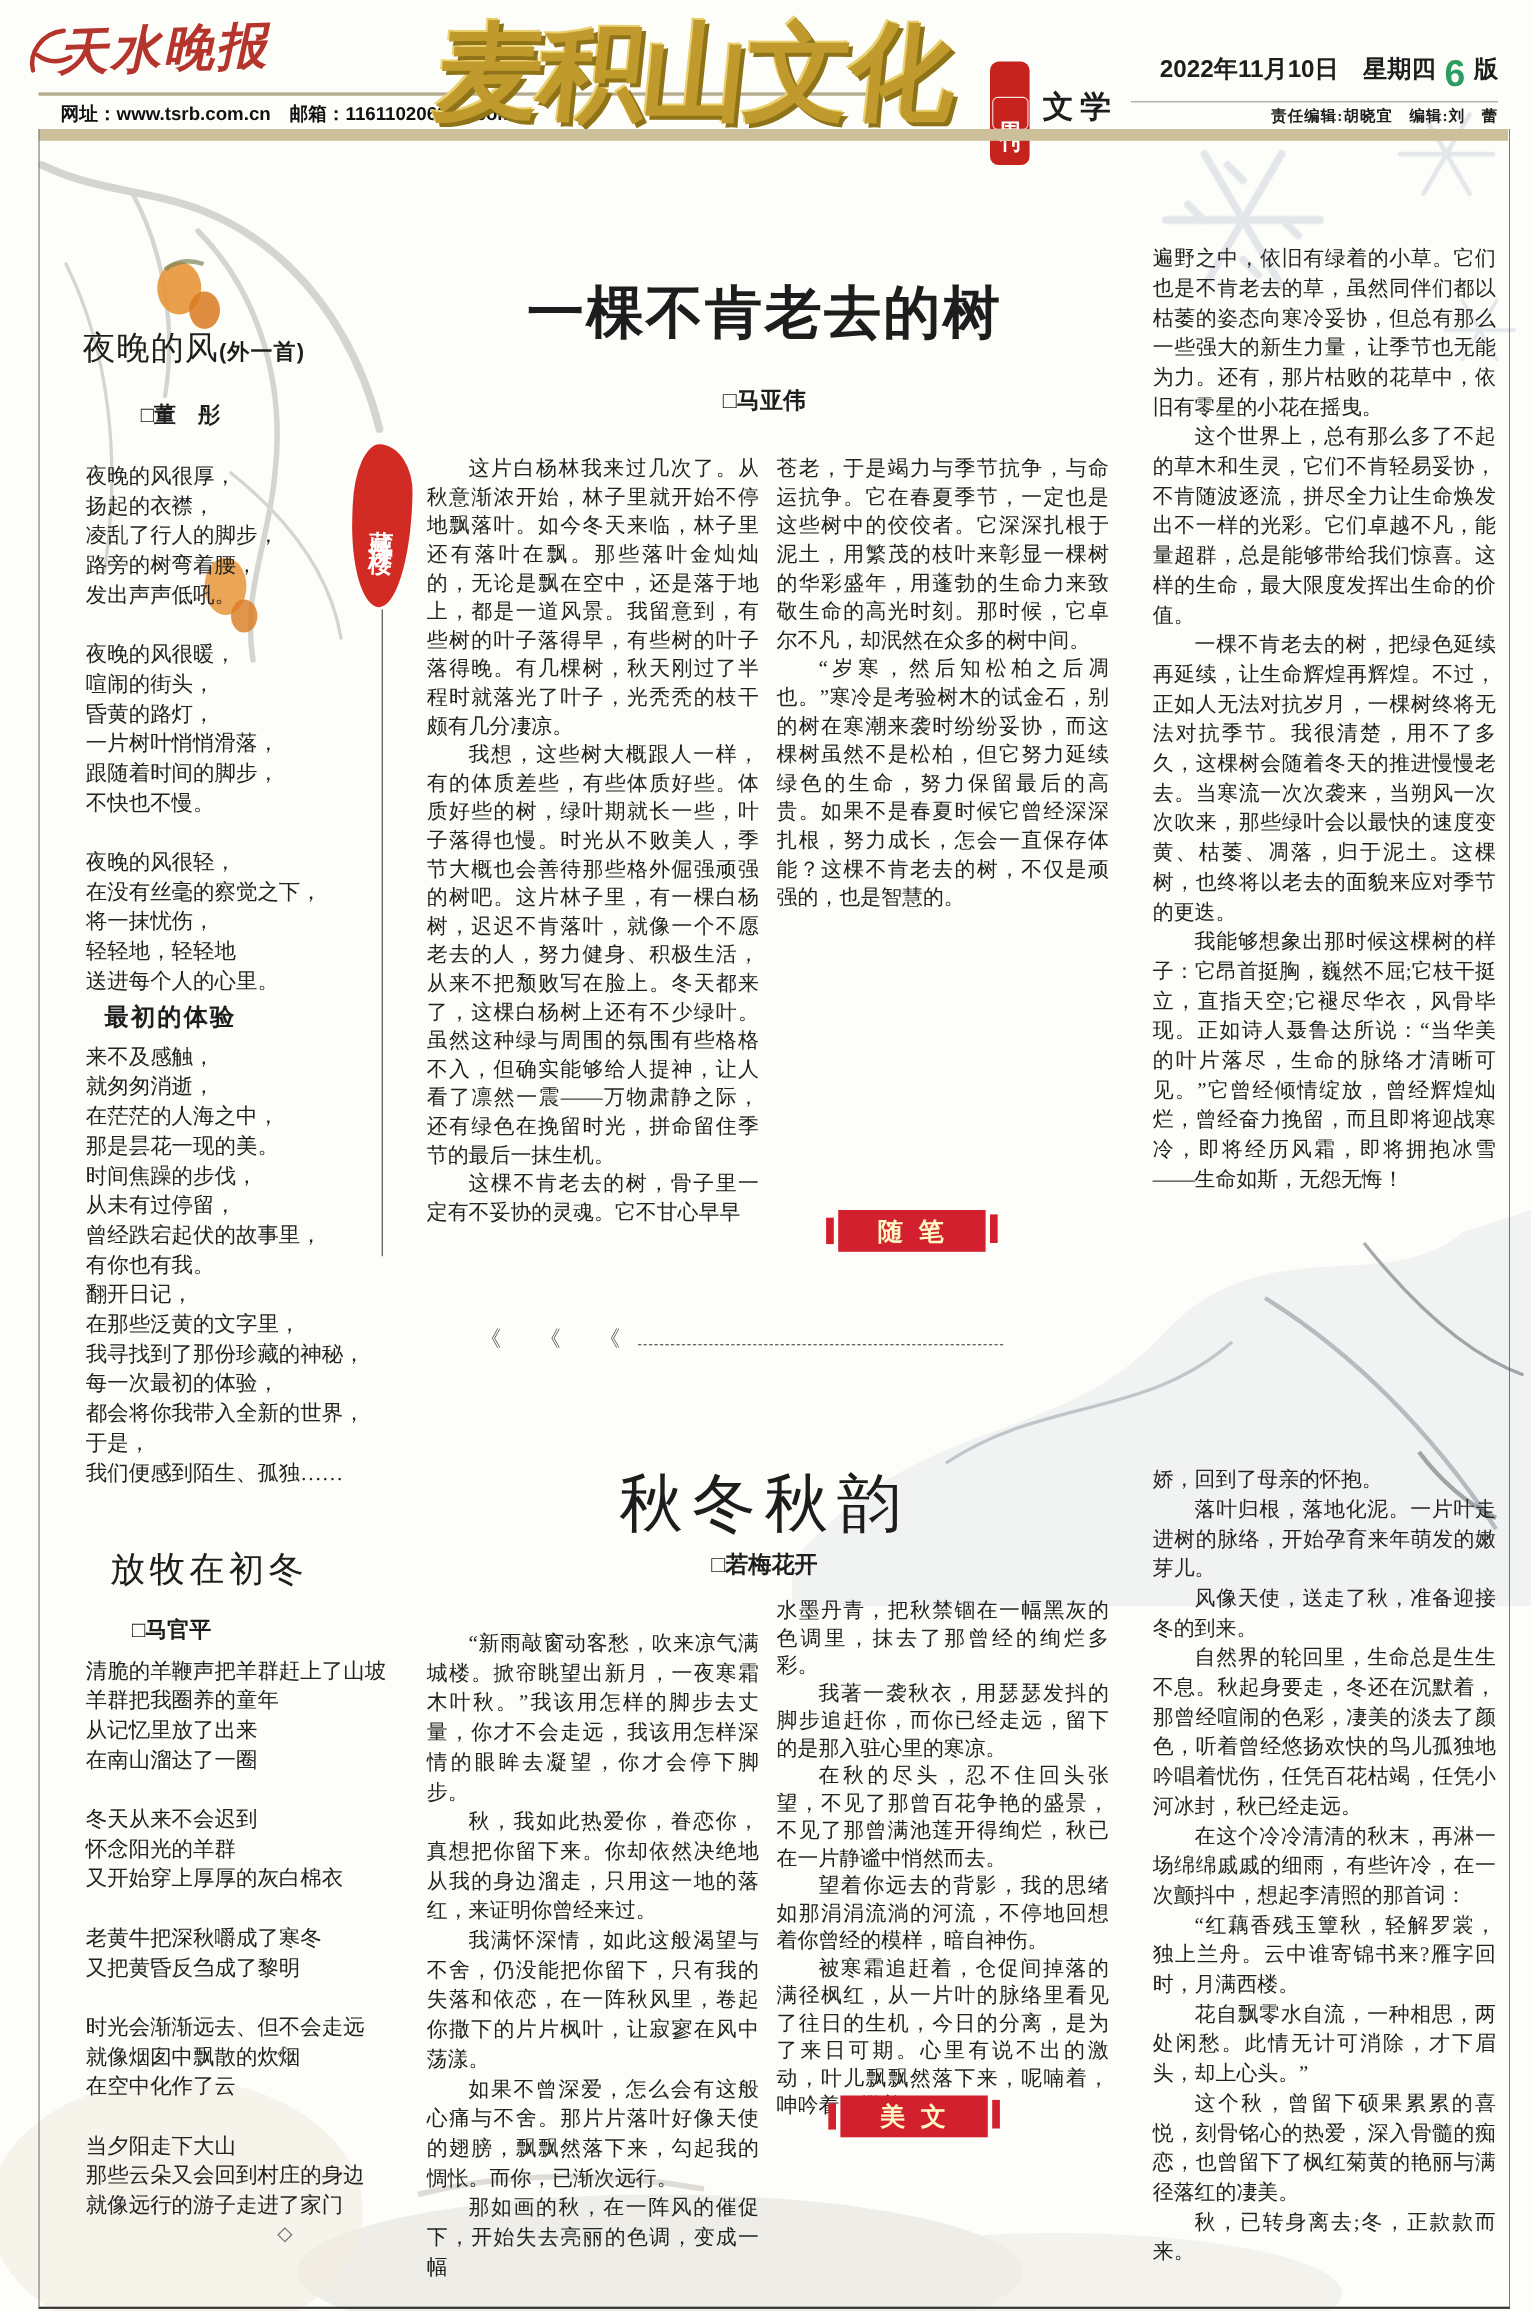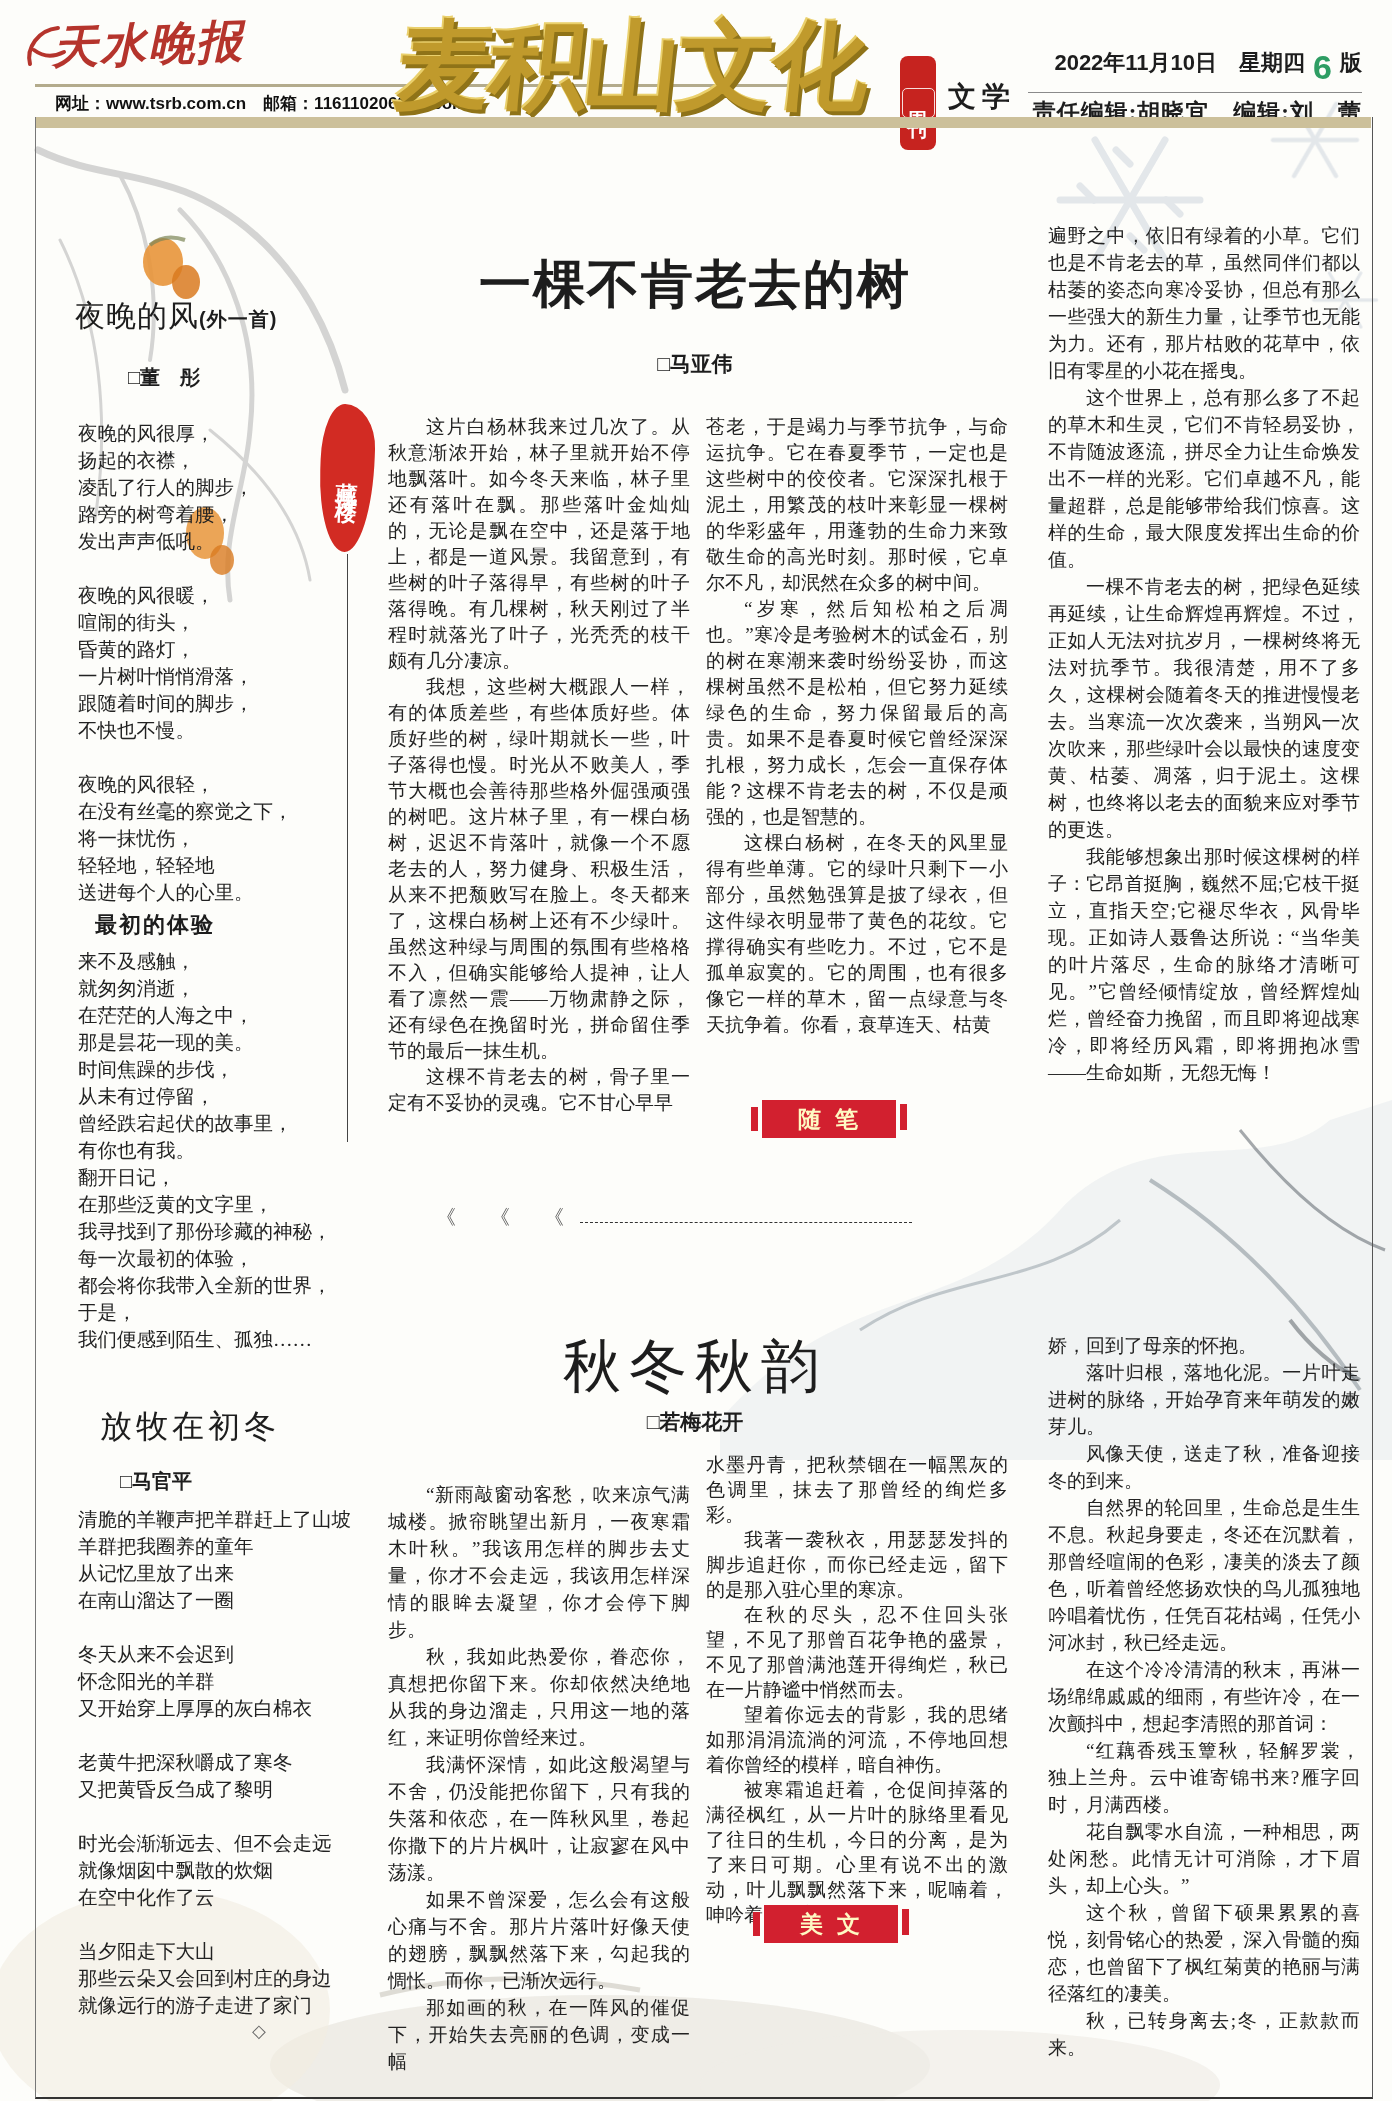--- a/index.html
+++ b/index.html
@@ -20,21 +20,21 @@
         display:flex;align-items:center;justify-content:center;}
   .weekly-badge .inner{writing-mode:vertical-rl;color:#fff;font-size:20px;font-weight:bold;
         letter-spacing:8px;border:1px solid rgba(255,255,255,.85);border-radius:5px;
         padding:6px 2px;font-family:"Liberation Sans",sans-serif;}
   .category{left:948px;top:78px;font-size:28px;font-weight:bold;
         font-family:"Liberation Sans","DejaVu Sans",sans-serif;letter-spacing:6px;}
   .dateline{top:48px;right:30px;display:flex;align-items:flex-start;gap:8px;
         font-family:"Liberation Sans","DejaVu Sans",sans-serif;font-weight:bold;font-size:22px;}
   .page-num{font-size:34px;color:#2e9d63;}
   .date-divider{top:92px;right:30px;width:334px;height:0;border-top:1px solid #8a8a8a;}
-  .editors{top:97px;right:30px;font-size:23px;font-weight:600;letter-spacing:1px;}
+  .editors{top:97px;right:30px;font-size:14px;font-weight:600;letter-spacing:1px;}
   .tan-bar{left:35px;top:117px;width:1336px;height:11px;background:#ccc09a;}
   .frame{left:35px;top:117px;width:1336px;height:1980px;border-left:1px solid #777;
         border-right:1px solid #555;border-bottom:2px solid #333;pointer-events:none;}
   
   .poem-title1{left:75px;top:296px;font-size:30px;letter-spacing:1px;white-space:nowrap;}
   .poem-title1 .sub{font-size:20px;font-weight:bold;font-family:"Liberation Sans",sans-serif;text-align:center;}
   .poem-author{font-size:20px;font-weight:bold;font-family:Liberation Sans, sans-serif;}
   .pa1{left:128px;top:364px;}
   .plines{font-size:19.5px;line-height:27px;color:#222;white-space:nowrap;}
   .pline{min-height:27px;}
@@ -251,21 +251,20 @@
   <div class="abs e-author e1-author">□马亚伟</div>
 
   <div class="abs ecol e1c1">
     <p>这片白杨林我来过几次了。从秋意渐浓开始，林子里就开始不停地飘落叶。如今冬天来临，林子里还有落叶在飘。那些落叶金灿灿的，无论是飘在空中，还是落于地上，都是一道风景。我留意到，有些树的叶子落得早，有些树的叶子落得晚。有几棵树，秋天刚过了半程时就落光了叶子，光秃秃的枝干颇有几分凄凉。</p>
     <p>我想，这些树大概跟人一样，有的体质差些，有些体质好些。体质好些的树，绿叶期就长一些，叶子落得也慢。时光从不败美人，季节大概也会善待那些格外倔强顽强的树吧。这片林子里，有一棵白杨树，迟迟不肯落叶，就像一个不愿老去的人，努力健身、积极生活，从来不把颓败写在脸上。冬天都来了，这棵白杨树上还有不少绿叶。虽然这种绿与周围的氛围有些格格不入，但确实能够给人提神，让人看了凛然一震——万物肃静之际，还有绿色在挽留时光，拼命留住季节的最后一抹生机。</p>
     <p>这棵不肯老去的树，骨子里一定有不妥协的灵魂。它不甘心早早</p>
   </div>
   <div class="abs ecol e1c2">
     <p class="cont">苍老，于是竭力与季节抗争，与命运抗争。它在春夏季节，一定也是这些树中的佼佼者。它深深扎根于泥土，用繁茂的枝叶来彰显一棵树的华彩盛年，用蓬勃的生命力来致敬生命的高光时刻。那时候，它卓尔不凡，却泯然在众多的树中间。</p>
     <p>“岁寒，然后知松柏之后凋也。”寒冷是考验树木的试金石，别的树在寒潮来袭时纷纷妥协，而这棵树虽然不是松柏，但它努力延续绿色的生命，努力保留最后的高贵。如果不是春夏时候它曾经深深扎根，努力成长，怎会一直保存体能？这棵不肯老去的树，不仅是顽强的，也是智慧的。</p>
-    <p>这棵白杨树，在冬天的风里显得有些单薄。它的绿叶只剩下一小部分，虽然勉强算是披了绿衣，但这件绿衣明显带了黄色的花纹。它撑得确实有些吃力。不过，它不是孤单寂寞的。它的周围，也有很多像它一样的草木，留一点绿意与冬天抗争着。你看，衰草连天、枯黄</p>
   </div>
   <div class="abs ecol rcol e1c3">
     <p class="cont">遍野之中，依旧有绿着的小草。它们也是不肯老去的草，虽然同伴们都以枯萎的姿态向寒冷妥协，但总有那么一些强大的新生力量，让季节也无能为力。还有，那片枯败的花草中，依旧有零星的小花在摇曳。</p>
     <p>这个世界上，总有那么多了不起的草木和生灵，它们不肯轻易妥协，不肯随波逐流，拼尽全力让生命焕发出不一样的光彩。它们卓越不凡，能量超群，总是能够带给我们惊喜。这样的生命，最大限度发挥出生命的价值。</p>
     <p>一棵不肯老去的树，把绿色延续再延续，让生命辉煌再辉煌。不过，正如人无法对抗岁月，一棵树终将无法对抗季节。我很清楚，用不了多久，这棵树会随着冬天的推进慢慢老去。当寒流一次次袭来，当朔风一次次吹来，那些绿叶会以最快的速度变黄、枯萎、凋落，归于泥土。这棵树，也终将以老去的面貌来应对季节的更迭。</p>
     <p>我能够想象出那时候这棵树的样子：它昂首挺胸，巍然不屈;它枝干挺立，直指天空;它褪尽华衣，风骨毕现。正如诗人聂鲁达所说：“当华美的叶片落尽，生命的脉络才清晰可见。”它曾经倾情绽放，曾经辉煌灿烂，曾经奋力挽留，而且即将迎战寒冷，即将经历风霜，即将拥抱冰雪——生命如斯，无怨无悔！</p>
   </div>
 
   <div class="abs stamp label1">随笔</div>
 

